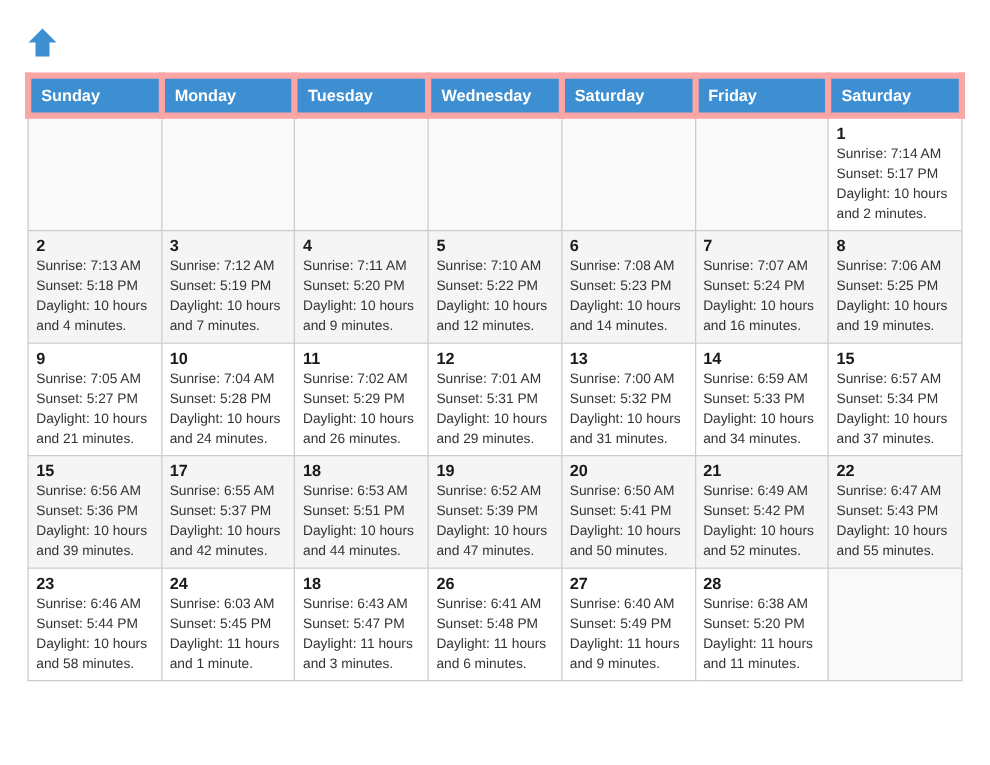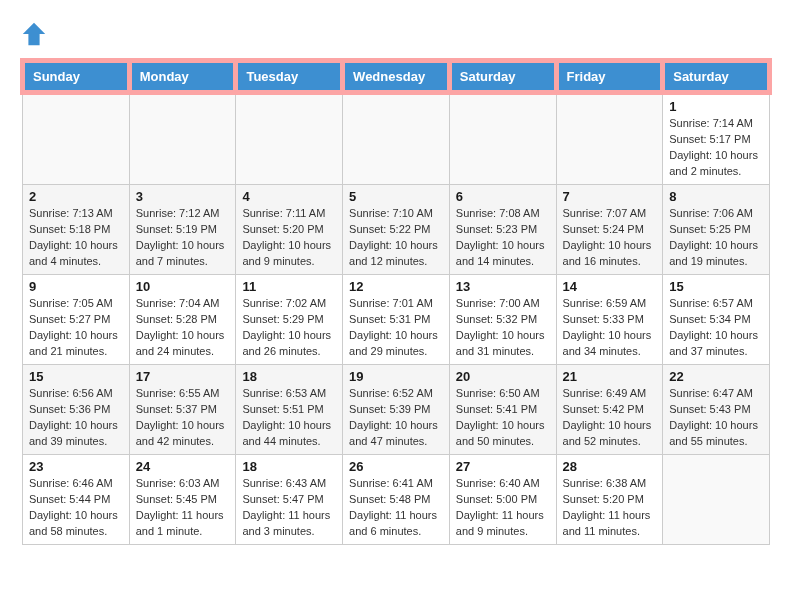--- a/index.html
+++ b/index.html
@@ -293,21 +293,21 @@
         </td>
         <td>
           <span class="day-number">26</span>
           <div class="day-info">Sunrise: 6:41 AM
 Sunset: 5:48 PM
 Daylight: 11 hours and 6 minutes.</div>
         </td>
         <td>
           <span class="day-number">27</span>
           <div class="day-info">Sunrise: 6:40 AM
-Sunset: 5:00 PM
+Sunset: 5:49 PM
 Daylight: 11 hours and 9 minutes.</div>
         </td>
         <td>
           <span class="day-number">28</span>
           <div class="day-info">Sunrise: 6:38 AM
 Sunset: 5:20 PM
 Daylight: 11 hours and 11 minutes.</div>
         </td>
         <td class="empty"></td>
       </tr>

